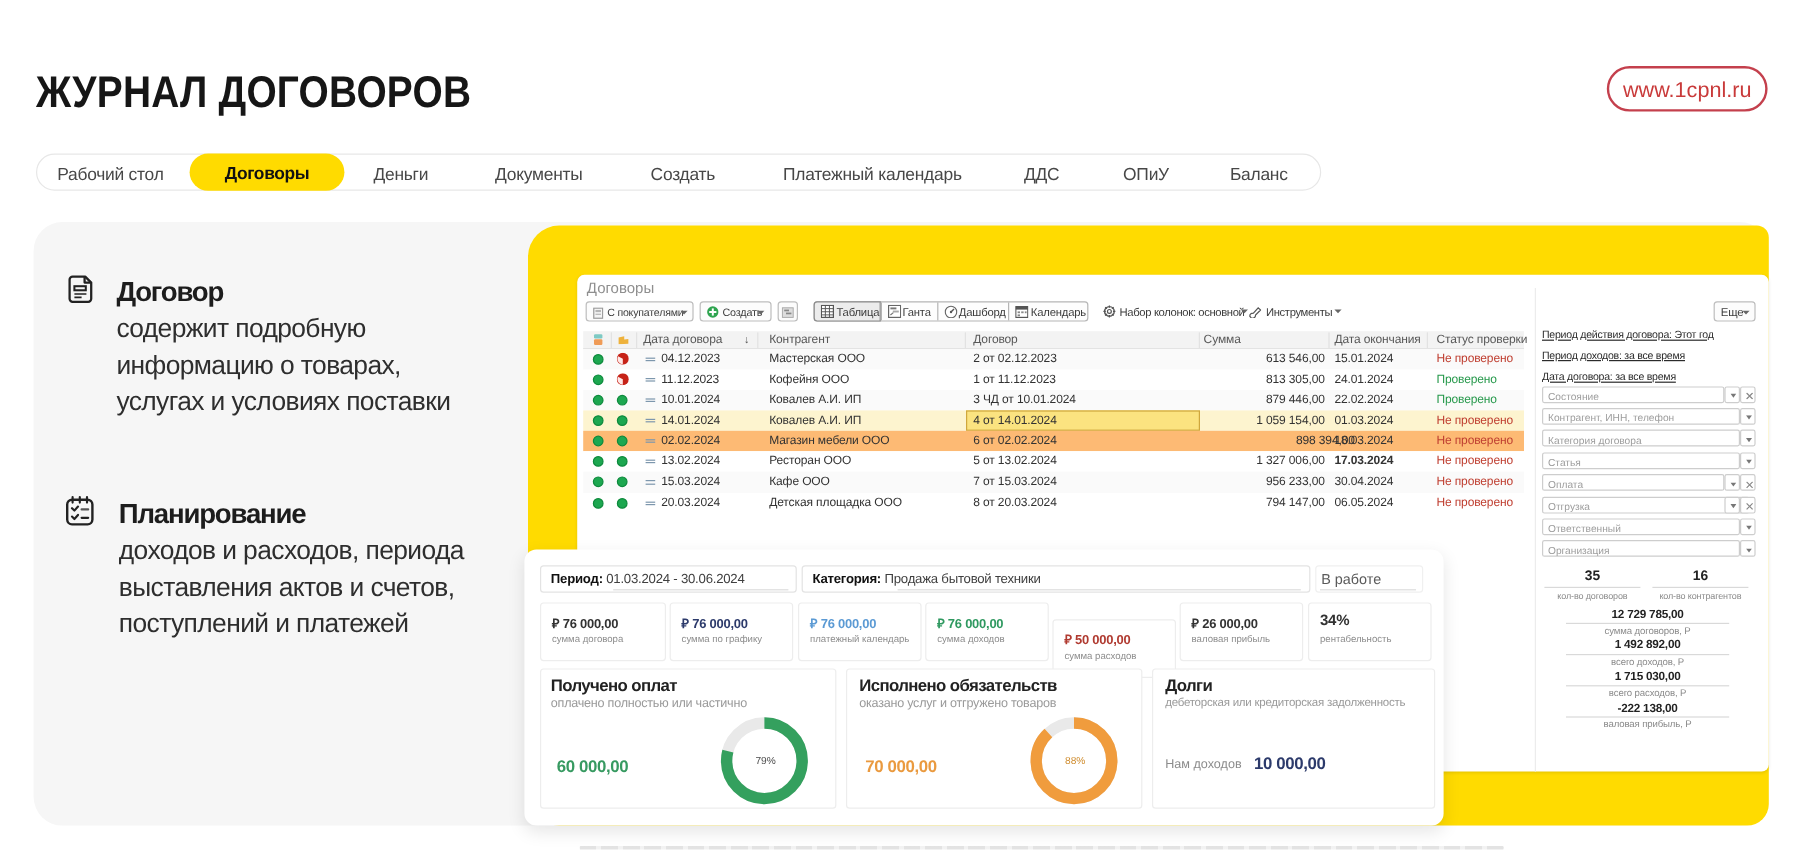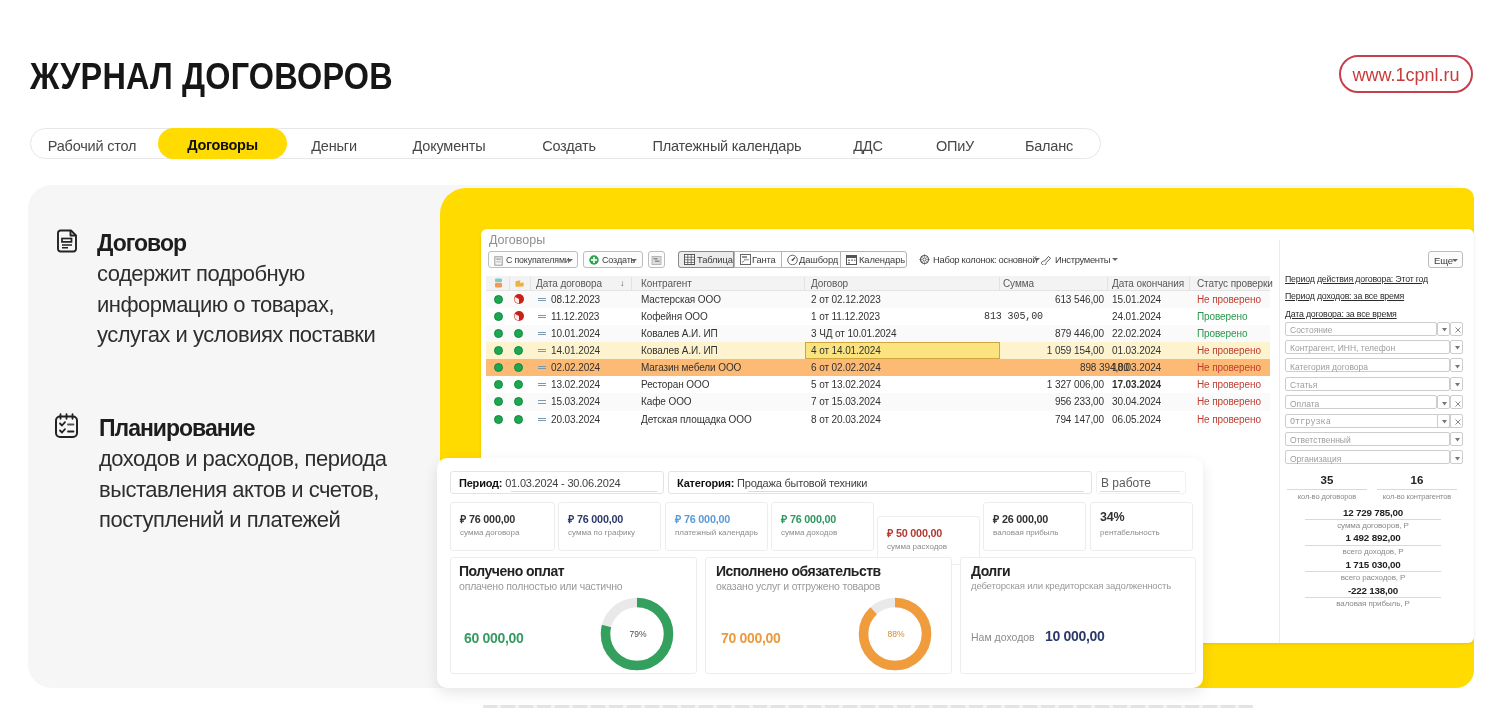--- a/index.html
+++ b/index.html
@@ -206,38 +206,38 @@
 <div class="abs" style="left:999px;top:277px;width:1px;height:13px;background:#e2e2e2;"></div>
 <div class="abs" style="left:1107px;top:277px;width:1px;height:13px;background:#e2e2e2;"></div>
 <div class="abs" style="left:1189px;top:277px;width:1px;height:13px;background:#e2e2e2;"></div>
 <div class="row" style="top:290.5px;background:#fafafa;">
   <span class="dot dgreen" style="left:8px;"></span>
   <svg style="position:absolute;left:28px;top:3.5px;width:10px;height:10px" viewBox="0 0 10 10">
       <circle cx="5" cy="5" r="5" fill="#c62217"></circle>
       <path d="M5 5 L5 9.6 A4.6 4.6 0 0 1 1.02 2.9 Z" fill="#ffe8e6"></path>
     </svg>
   <span class="dash2" style="left:52px;"></span>
-  <span class="td" style="left:65px;top:3px;">08.12.2023</span>
+  <span class="td" style="left:65px;top:3px;">04.12.2023</span>
   <span class="td" style="left:155px;top:3px;">Мастерская ООО</span>
   <span class="td" style="left:325px;top:3px;">2 от 02.12.2023</span>
   <span class="td" style="left:498px;top:3px;width:120px;text-align:right;">613 546,00</span>
   <span class="td" style="left:626px;top:3px;">15.01.2024</span>
   <span class="td sred" style="left:711px;top:3px;">Не проверено</span>
 </div>
 <div class="row" style="top:307.6px;background:#ffffff;">
   <span class="dot dgreen" style="left:8px;"></span>
   <svg style="position:absolute;left:28px;top:3.5px;width:10px;height:10px" viewBox="0 0 10 10">
       <circle cx="5" cy="5" r="5" fill="#c62217"></circle>
       <path d="M5 5 L5 9.6 A4.6 4.6 0 0 1 1.02 2.9 Z" fill="#ffe8e6"></path>
     </svg>
   <span class="dash2" style="left:52px;"></span>
   <span class="td" style="left:65px;top:3px;">11.12.2023</span>
   <span class="td" style="left:155px;top:3px;">Кофейня ООО</span>
   <span class="td" style="left:325px;top:3px;">1 от 11.12.2023</span>
-  <span class="td" style="left:498px;top:3px;width:120px;font-family:Liberation Mono, monospace;">813 305,00</span>
+  <span class="td" style="left:498px;top:3px;width:120px;text-align:right;">813 305,00</span>
   <span class="td" style="left:626px;top:3px;">24.01.2024</span>
   <span class="td sgreen" style="left:711px;top:3px;">Проверено</span>
 </div>
 <div class="row" style="top:324.8px;background:#fafafa;">
   <span class="dot dgreen" style="left:8px;"></span>
   <span class="dot dgreen" style="left:28px;"></span>
   <span class="dash2" style="left:52px;"></span>
   <span class="td" style="left:65px;top:3px;">10.01.2024</span>
   <span class="td" style="left:155px;top:3px;">Ковалев А.И. ИП</span>
   <span class="td" style="left:325px;top:3px;">3 ЧД от 10.01.2024</span>
@@ -348,21 +348,21 @@
 <div class="fctl" style="left:1437px;top:395.1px;">
     <svg style="position:absolute;left:4px;top:5.5px" width="5" height="4">
       <path d="M0 0h5L2.5 3.5z" fill="#777"></path>
     </svg>
   </div>
 <div class="fctl" style="left:1450px;top:395.1px;">
     <svg style="position:absolute;left:3.5px;top:4.5px" width="6" height="6">
       <path d="M0.5 0.5l5 5M5.5 0.5l-5 5" stroke="#888" stroke-width="1"></path>
     </svg>
   </div>
-<div class="fbox" style="top:413.5px;width:173px;font-family:Liberation Mono, monospace;">
+<div class="fbox" style="top:413.5px;width:173px;">
     <span class="ph">Отгрузка</span>
   </div>
 <div class="fctl" style="left:1437px;top:413.5px;">
     <svg style="position:absolute;left:4px;top:5.5px" width="5" height="4">
       <path d="M0 0h5L2.5 3.5z" fill="#777"></path>
     </svg>
   </div>
 <div class="fctl" style="left:1450px;top:413.5px;">
     <svg style="position:absolute;left:3.5px;top:4.5px" width="6" height="6">
       <path d="M0.5 0.5l5 5M5.5 0.5l-5 5" stroke="#888" stroke-width="1"></path>

